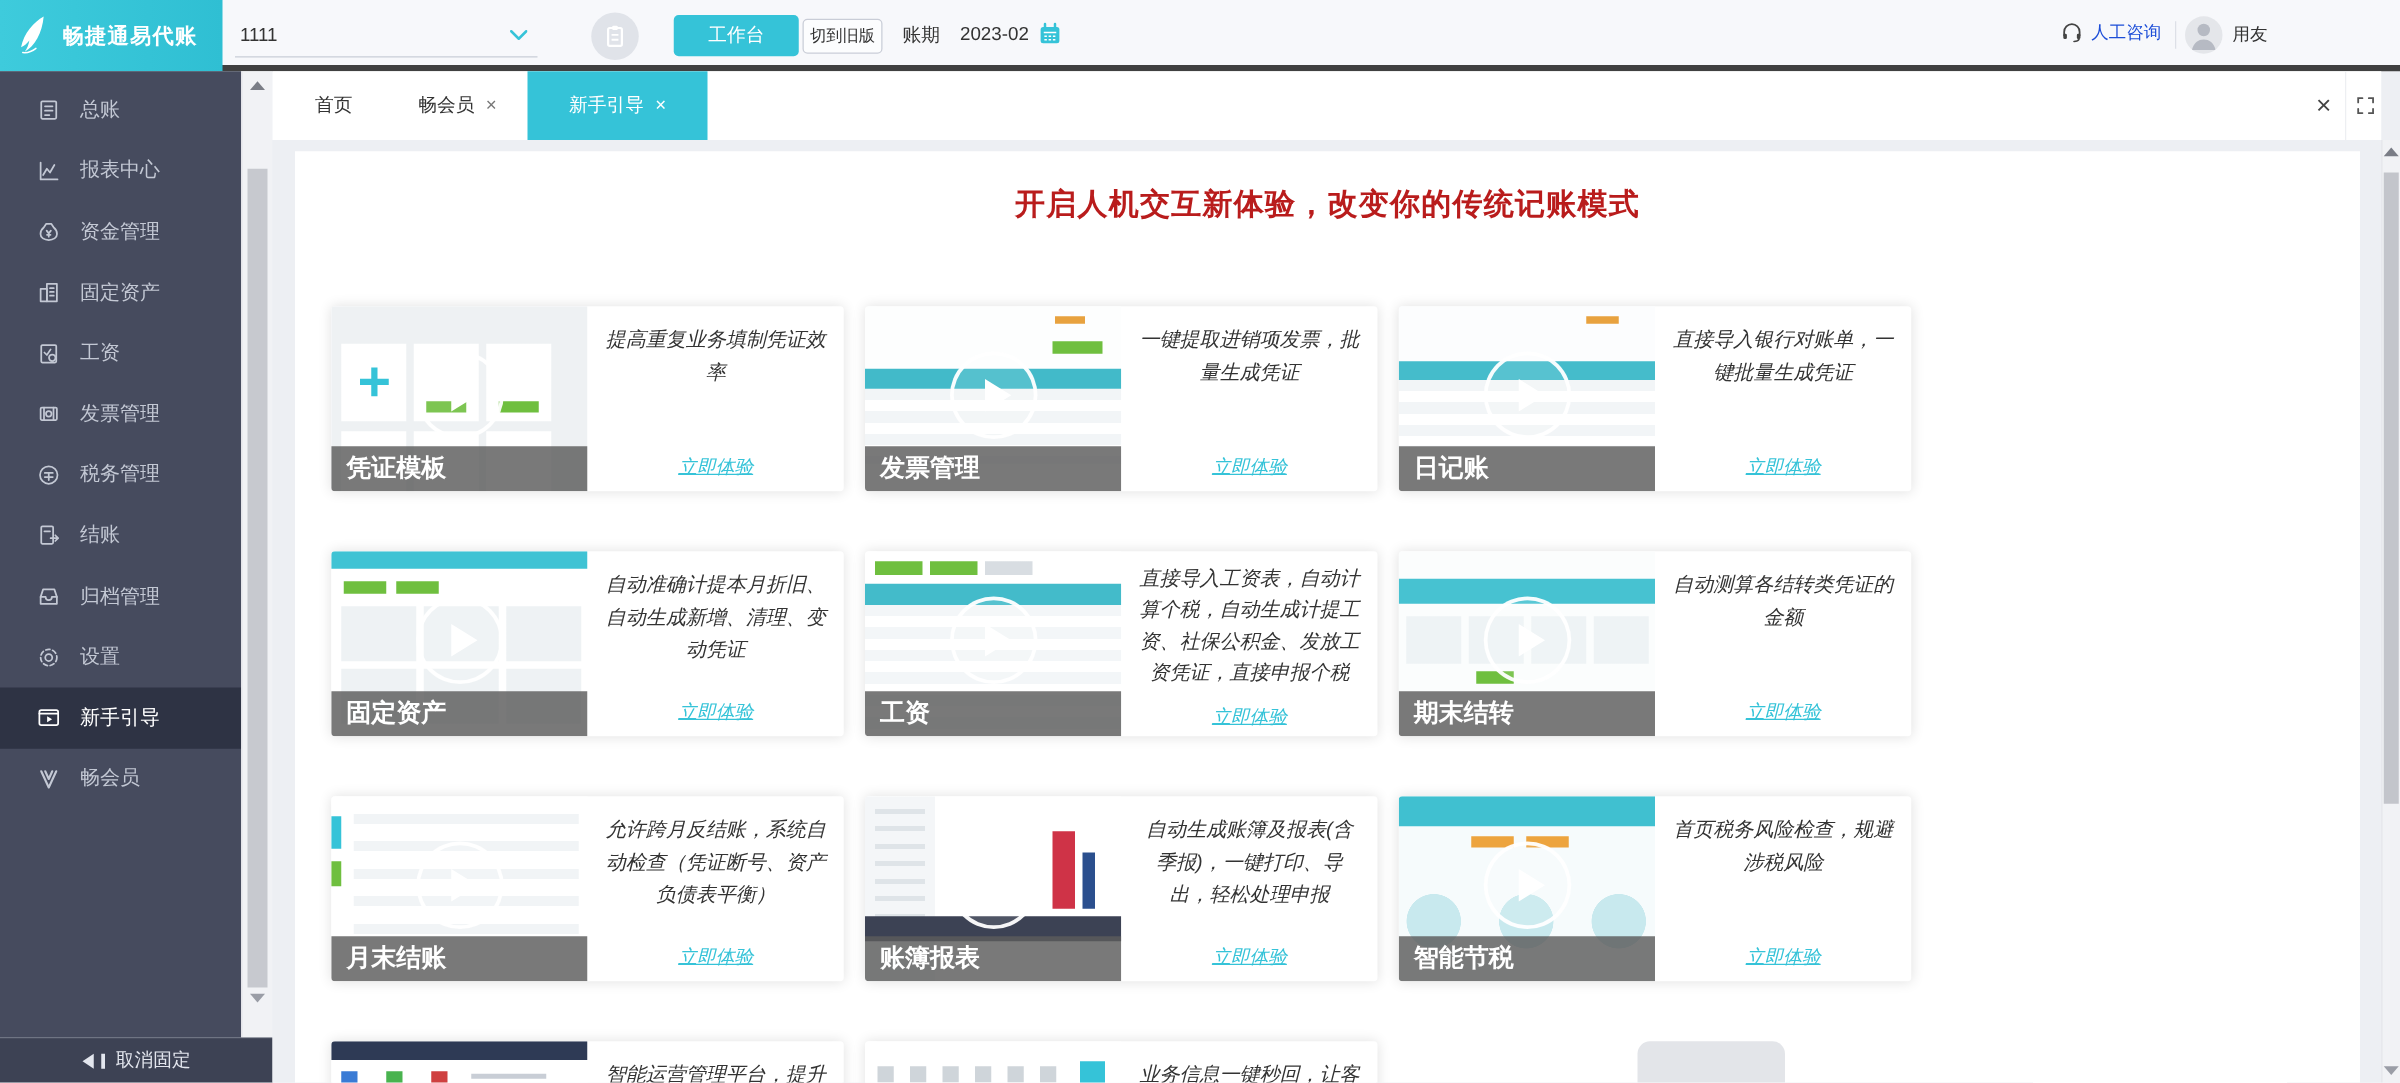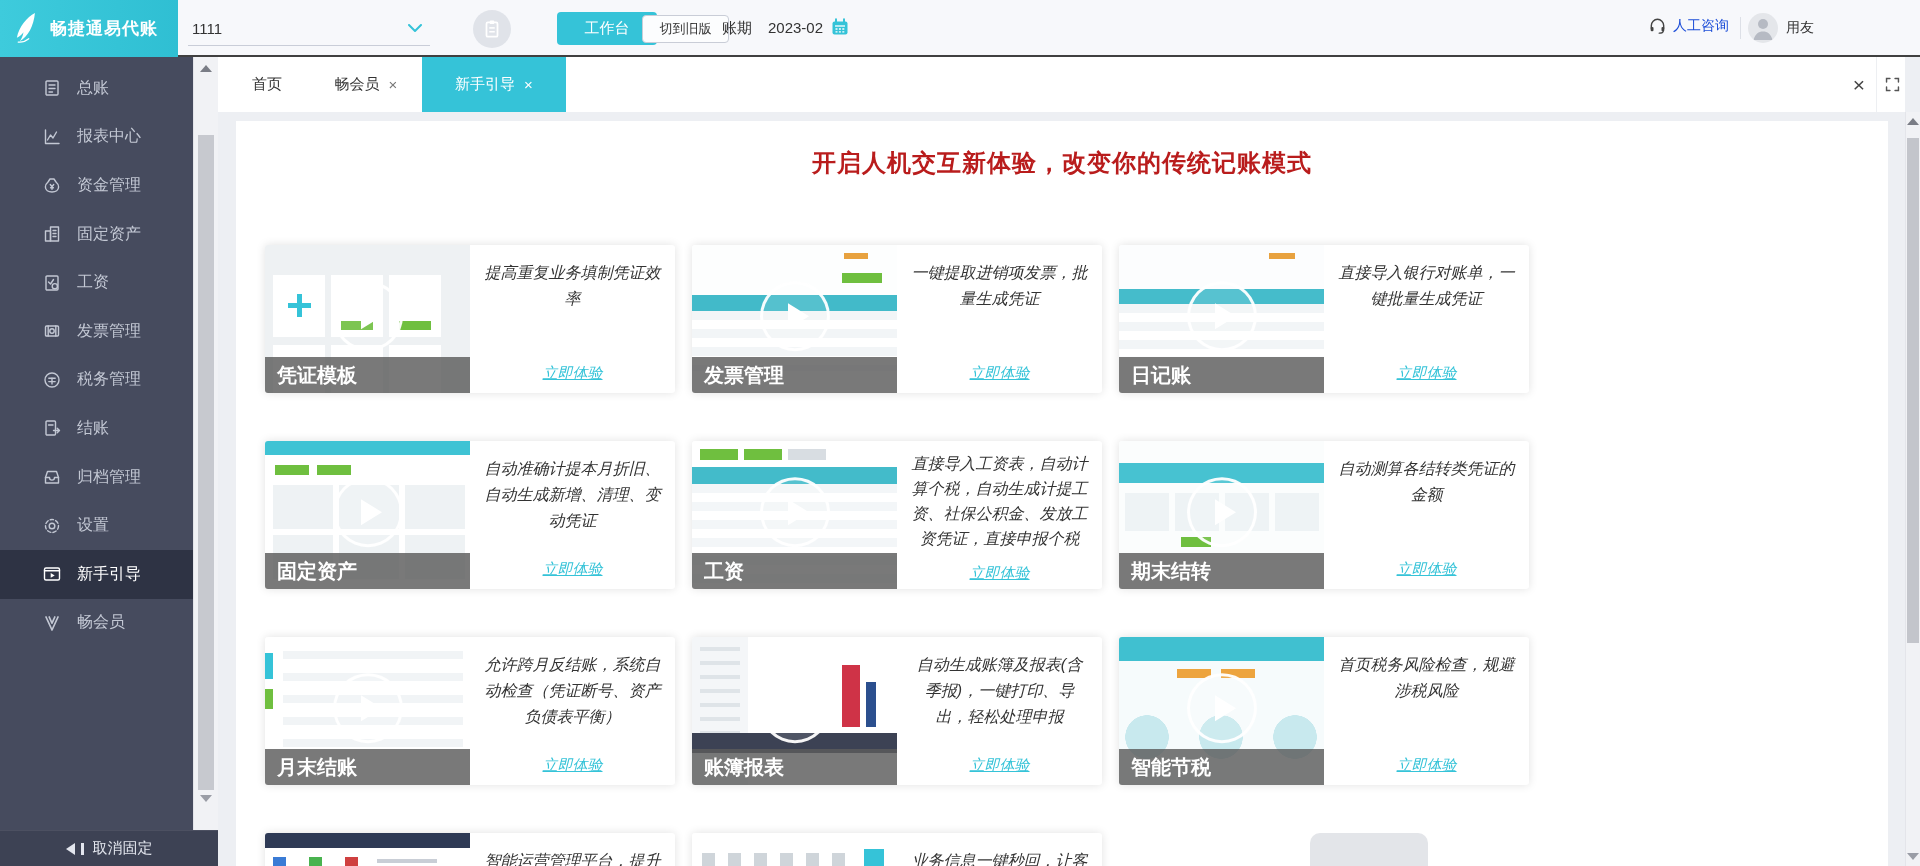--- a/index.html
+++ b/index.html
@@ -1,44 +1,44 @@
 <!DOCTYPE html>
 <html><head>
 <meta charset="utf-8">
 <style>
   * { margin:0; padding:0; box-sizing:border-box; }
   html,body { width:1920px; height:866px; overflow:hidden; background:#edeff3;
     font-family:"Liberation Sans","DejaVu Sans",sans-serif; color:#333; }
 
   
-  .header { position:absolute; left:0; top:0; width:1920px; height:57px; background:#f7f8fb; border-bottom:2px solid #404040; }
+  .header { position:absolute; left:0; top:0; width:1920px; height:57px; background:#f7f8fb; border-bottom:5px solid #404040; }
   .logo { position:absolute; left:0; top:0; width:178px; height:57px;
     background:linear-gradient(90deg,#3ecbdc,#2fbfd3); display:flex; align-items:center; padding-left:12px; gap:8px; }
   .logo-text { color:#fff; font-size:17px; font-weight:bold; letter-spacing:1px; }
   .account { position:absolute; left:188px; top:11px; width:242px; height:35px; border-bottom:1px solid #c9cdd8;
     display:flex; align-items:center; justify-content:space-between; font-size:15px; color:#333; padding:0 8px 0 4px; cursor:pointer; }
   .badge { position:absolute; left:473px; top:10px; width:38px; height:38px; border-radius:50%; background:#e0e3e9;
     display:flex; align-items:center; justify-content:center; cursor:pointer; }
-  .btn-workbench { position:absolute; left:557px; top:12px; width:100px; height:33px; background:#35c3d8; border:none;
+  .btn-workbench { position:absolute; left:539px; top:12px; width:100px; height:33px; background:#35c3d8; border:none;
     border-radius:4px; color:#fff; font-size:15px; cursor:pointer; }
-  .btn-old { position:absolute; left:642px; top:15px; width:87px; height:28px; background:#fcfdfe; border:1px solid #c9cdd7;
+  .btn-old { position:absolute; left:642px; top:15px; width:64px; height:28px; background:#fcfdfe; border:1px solid #c9cdd7;
     border-radius:4px; color:#333; font-size:13px; cursor:pointer; }
   .period-label { position:absolute; left:722px; top:19px; font-size:15px; color:#333; }
   .period-value { position:absolute; left:768px; top:19px; font-size:15px; color:#333; cursor:pointer; }
   .cal-icon { position:absolute; left:830px; top:17px; cursor:pointer; }
   .support { position:absolute; left:1648px; top:16px; display:flex; align-items:center; gap:6px; font-size:14px; color:#1d4ed8; cursor:pointer; }
   .hdr-divider { position:absolute; left:1740px; top:17px; width:1px; height:22px; background:#dde0e7; }
   .avatar { position:absolute; left:1748px; top:13px; width:30px; height:30px; border-radius:50%; background:#e4e6ea;
     overflow:hidden; display:flex; align-items:center; justify-content:center; cursor:pointer; }
   .user-name { position:absolute; left:1786px; top:19px; font-size:14px; color:#333; cursor:pointer; }
 
   
   .sidebar { position:absolute; left:0; top:57px; width:218px; height:809px; }
   .side-menu { position:absolute; left:0; top:0; width:193px; height:773px; background:#464b5e; padding-top:7px; }
-  .menu-item { height:48.6px; display:flex; align-items:center; padding-left:42px; gap:15px;
+  .menu-item { height:48.6px; display:flex; align-items:center; padding-left:29px; gap:15px;
     color:#c3c8d4; font-size:16px; cursor:pointer; }
   .menu-item svg { stroke:currentColor; flex:0 0 auto; }
   .menu-item.active { background:#2e3344; color:#ffffff; }
   .side-scroll { position:absolute; left:193px; top:0; width:25px; height:773px; background:#f1f2f5; border-left:1px solid #e3e4e9; }
   .tri-up { width:0; height:0; border-left:6px solid transparent; border-right:6px solid transparent; border-bottom:7px solid #7a7d86;
     position:absolute; left:6px; top:8px; cursor:pointer; }
   .tri-down { width:0; height:0; border-left:6px solid transparent; border-right:6px solid transparent; border-top:7px solid #9a9da6;
     position:absolute; left:6px; bottom:28px; cursor:pointer; }
   .side-thumb { position:absolute; left:4px; top:78px; width:16px; height:655px; background:#c7c9cf; cursor:pointer; }
   .side-bottom { position:absolute; left:0; bottom:0; width:218px; height:36px; background:#3d4254; border-top:1px solid rgba(255,255,255,0.08);

